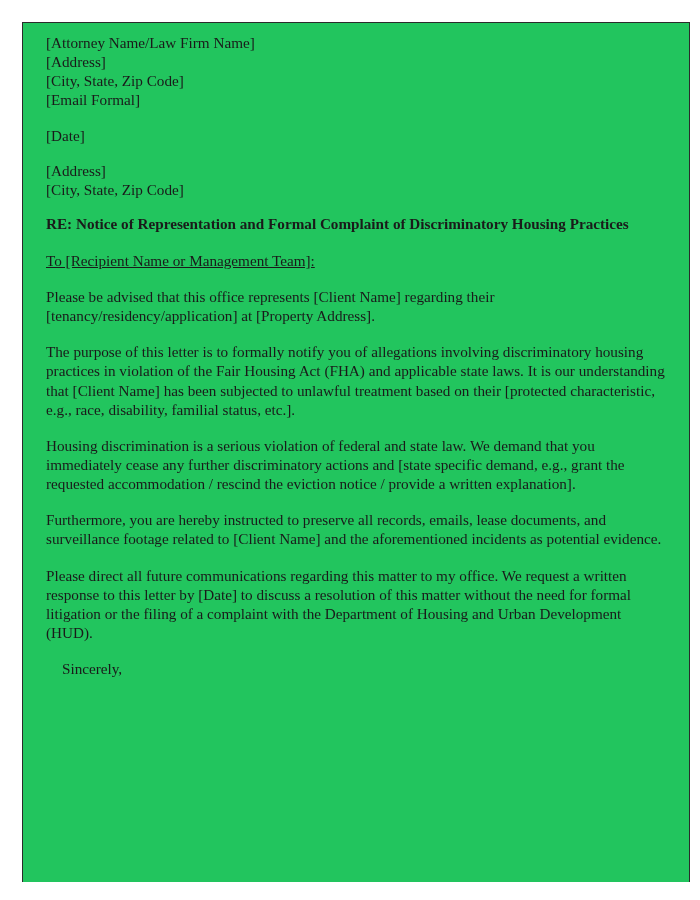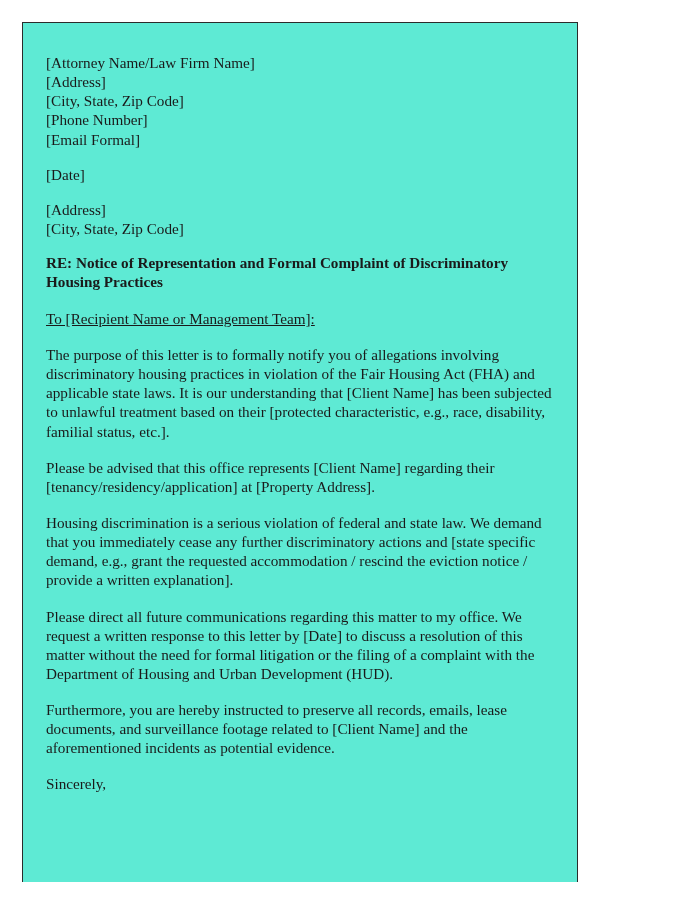--- a/index.html
+++ b/index.html
@@ -14,29 +14,29 @@
   body {
     font-family: "Liberation Serif", "DejaVu Serif", serif;
     color: #1a1a1a;
   }
 
   
   #page-sheet {
     position: absolute;
     left: 22px;
     top: 22px;
-    width: 556px;          
+    width: 668px;          
     height: 860px;         
     box-sizing: border-box;
-    background: #5eead4;
+    background: #22c55e;
     border-left: 1.3px solid #2b2b2b;
     border-top: 1.3px solid #2b2b2b;
     border-right: 1.3px solid #2b2b2b;
     border-bottom: none;
-    padding: 30px 22px 0 23px;
+    padding: 10px 22px 0 23px;
   }
 
   #letter-body {
     font-size: 15.2px;
     line-height: 1.26;
     text-align: left;
   }
 
   
   .addr-block {
@@ -61,50 +61,49 @@
     margin: 0 0 17px 0;
     text-decoration: underline;
   }
 
   .body-para {
     margin: 0 0 17px 0;
     line-height: 1.26;
   }
 
   .closing {
-    margin: 0;
+    margin: 16px;
   }
 </style>
 </head>
 <body>
 
 <div id="page-sheet">
   <div id="letter-body">
 
     <div class="addr-block">
       <span class="addr-line">[Attorney Name/Law Firm Name]</span>
       <span class="addr-line">[Address]</span>
       <span class="addr-line">[City, State, Zip Code]</span>
-      <span class="addr-line">[Phone Number]</span>
       <span class="addr-line">[Email Formal]</span>
     </div>
 
     <div class="date-block">[Date]</div>
 
     <div class="addr-block">
       <span class="addr-line">[Address]</span>
       <span class="addr-line">[City, State, Zip Code]</span>
     </div>
 
     <div class="subject-line">RE: Notice of Representation and Formal Complaint of Discriminatory Housing Practices</div>
 
     <div class="salutation">To [Recipient Name or Management Team]:</div>
 
+    <p class="body-para">Please be advised that this office represents [Client Name] regarding their [tenancy/residency/application] at [Property Address].</p>
     <p class="body-para">The purpose of this letter is to formally notify you of allegations involving discriminatory housing practices in violation of the Fair Housing Act (FHA) and applicable state laws. It is our understanding that [Client Name] has been subjected to unlawful treatment based on their [protected characteristic, e.g., race, disability, familial status, etc.].</p>
-    <p class="body-para">Please be advised that this office represents [Client Name] regarding their [tenancy/residency/application] at [Property Address].</p>
     <p class="body-para">Housing discrimination is a serious violation of federal and state law. We demand that you immediately cease any further discriminatory actions and [state specific demand, e.g., grant the requested accommodation / rescind the eviction notice / provide a written explanation].</p>
+    <p class="body-para">Furthermore, you are hereby instructed to preserve all records, emails, lease documents, and surveillance footage related to [Client Name] and the aforementioned incidents as potential evidence.</p>
     <p class="body-para">Please direct all future communications regarding this matter to my office. We request a written response to this letter by [Date] to discuss a resolution of this matter without the need for formal litigation or the filing of a complaint with the Department of Housing and Urban Development (HUD).</p>
-    <p class="body-para">Furthermore, you are hereby instructed to preserve all records, emails, lease documents, and surveillance footage related to [Client Name] and the aforementioned incidents as potential evidence.</p>
 
     <div class="closing">Sincerely,</div>
 
   </div>
 </div>
 
 </body></html>

